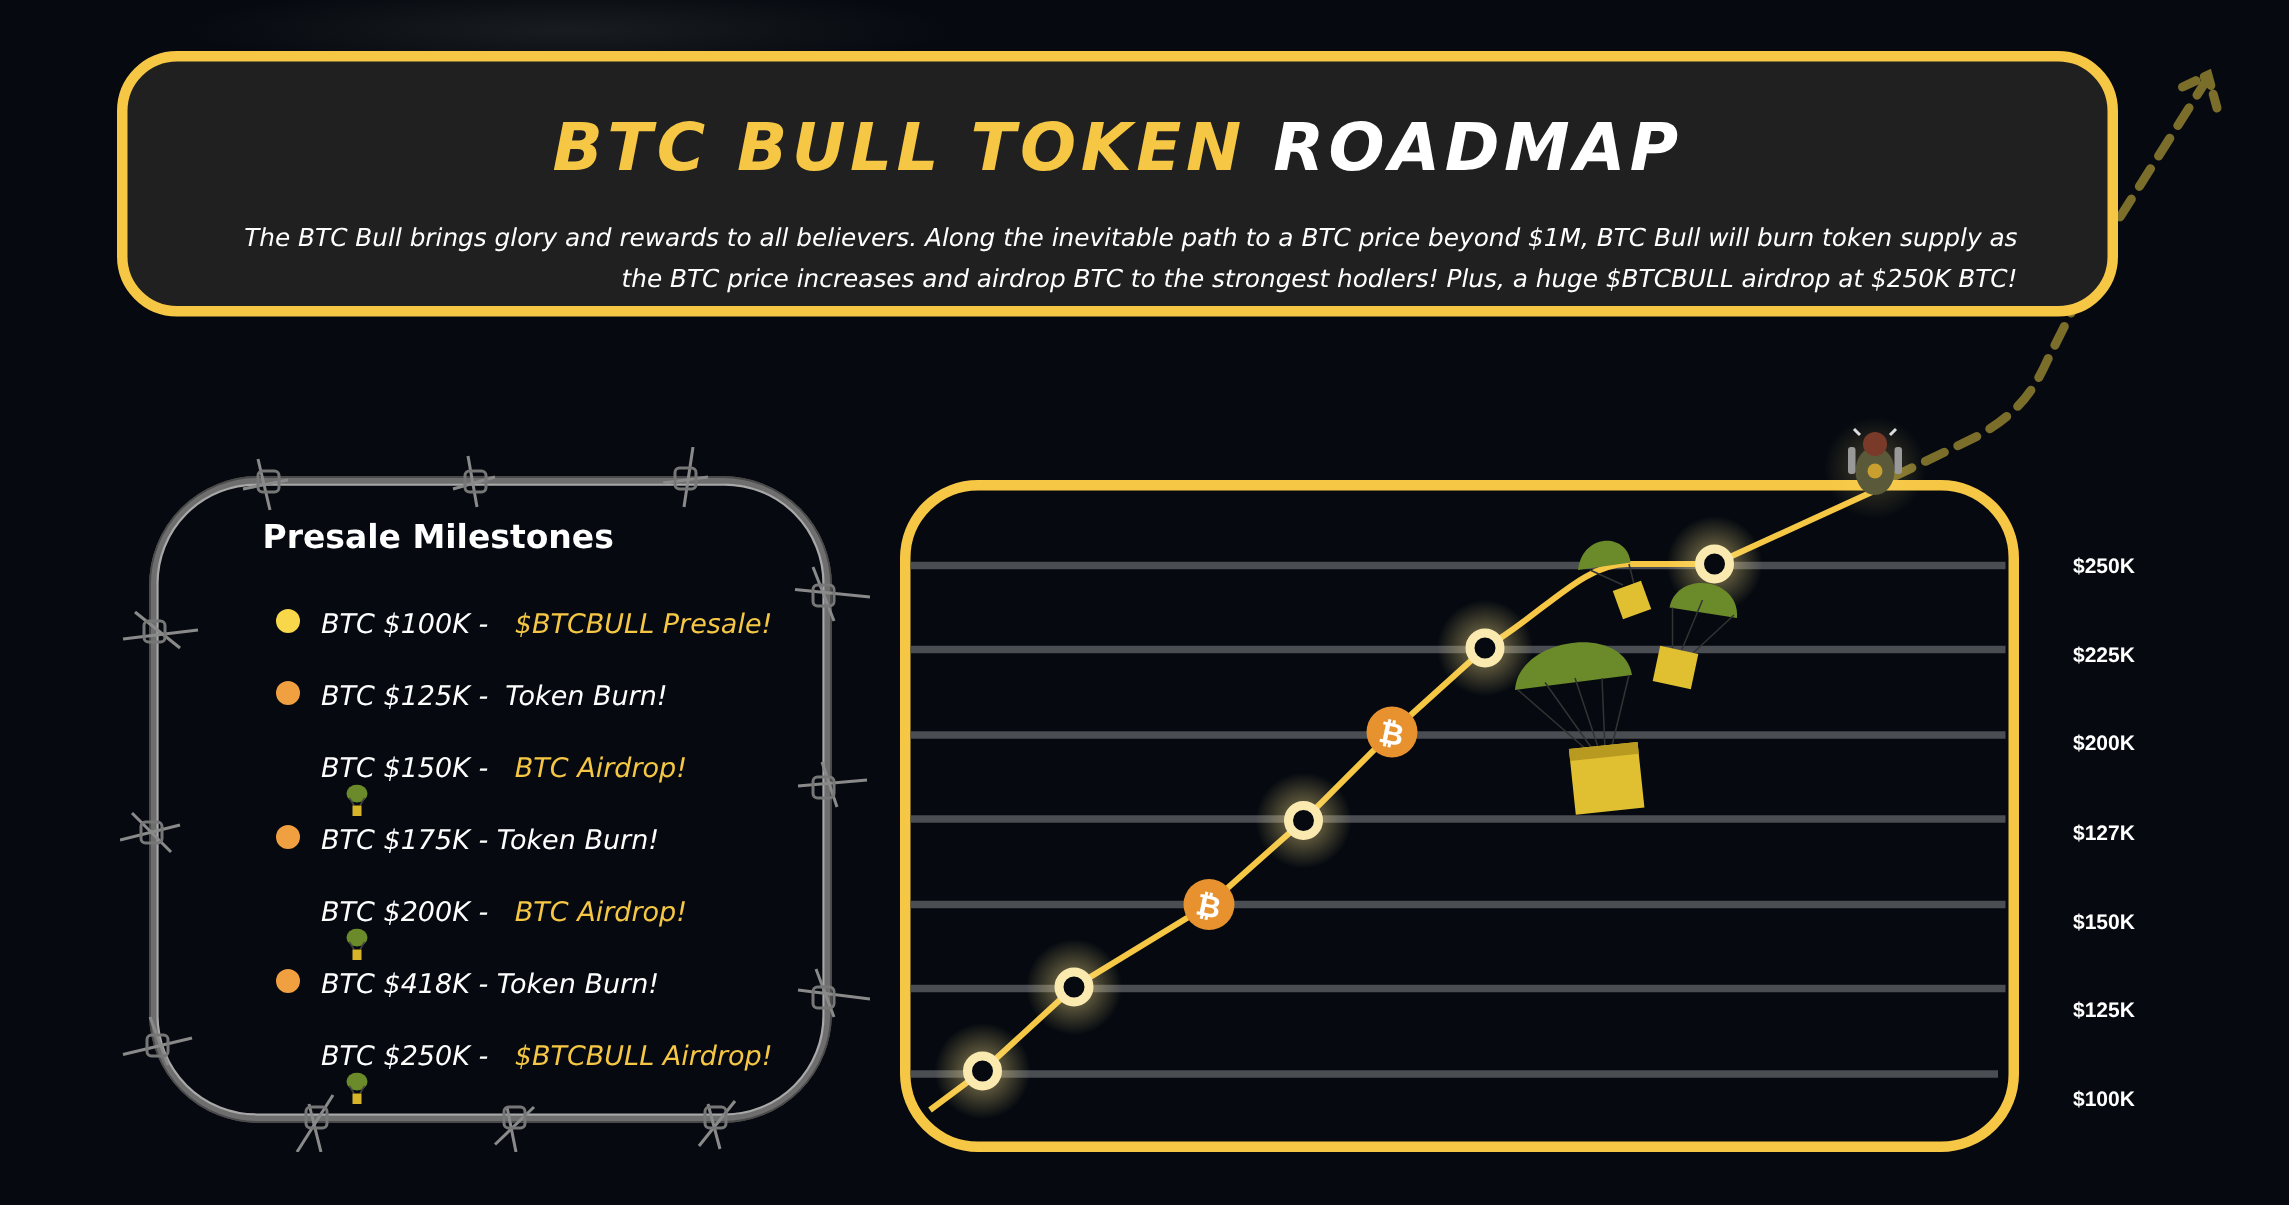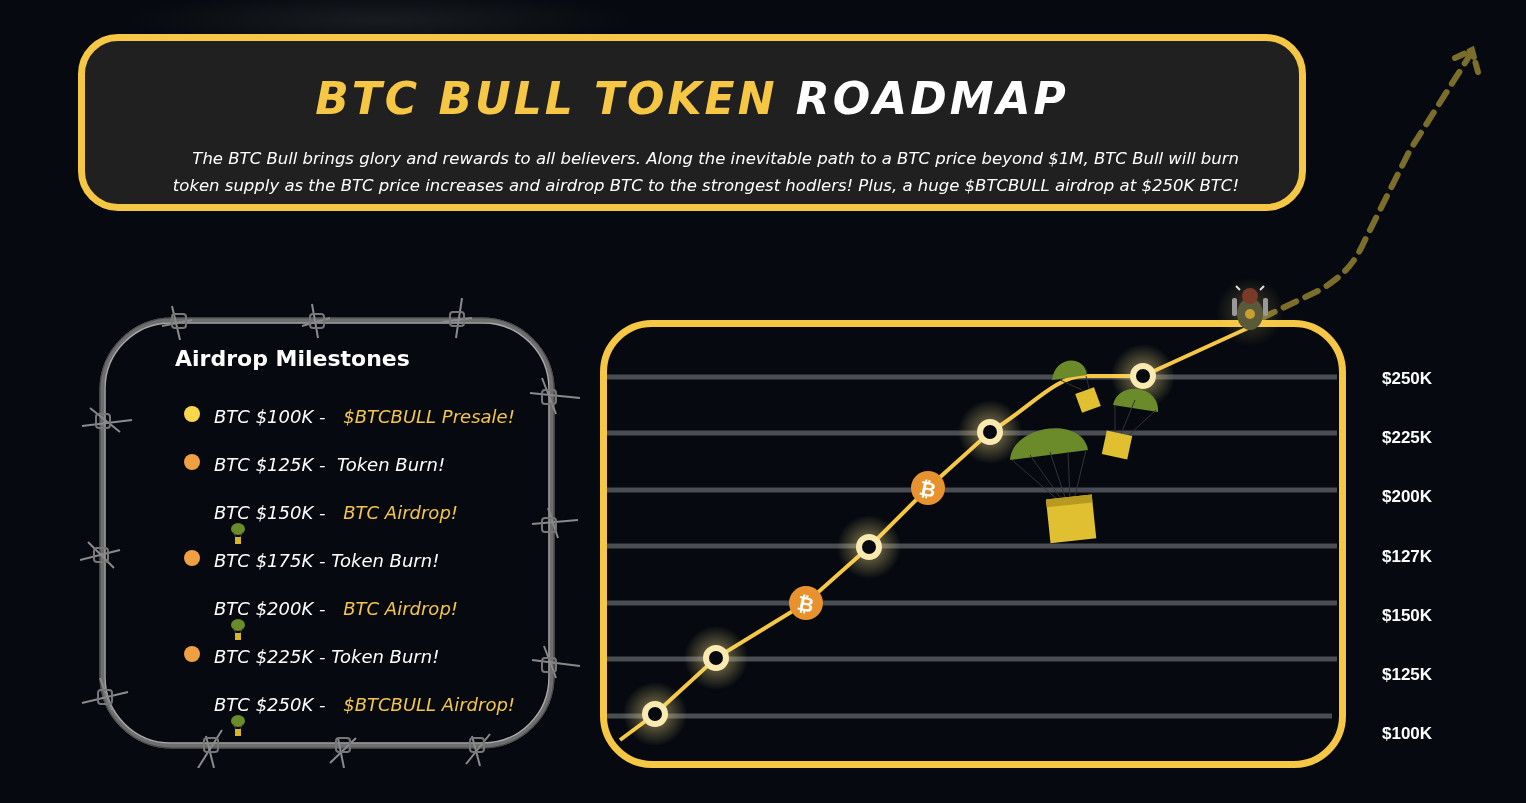--- a/index.html
+++ b/index.html
@@ -1,34 +1,34 @@
 <!DOCTYPE html>
 <html><head>
 <meta charset="utf-8">
 <style>
   html,body{margin:0;padding:0;}
   body{width:1526px;height:803px;background:#060a10;position:relative;overflow:hidden;font-family:"DejaVu Sans","Liberation Sans",sans-serif;}
   .bg-glow{position:absolute;left:120px;top:-10px;width:520px;height:60px;background:radial-gradient(ellipse at center,rgba(60,60,60,.35),rgba(0,0,0,0) 70%);}
   .deco{position:absolute;left:0;top:0;width:1526px;height:803px;}
-  .header{position:absolute;left:78px;top:34px;width:1228px;height:177px;box-sizing:border-box;border:7px solid #f6c744;border-radius:40px;background:#202020;}
+  .header{position:absolute;left:78px;top:34px;width:1334px;height:177px;box-sizing:border-box;border:7px solid #f6c744;border-radius:40px;background:#202020;}
   .title{position:absolute;left:0;right:0;top:32px;text-align:center;font-family:"DejaVu Sans",sans-serif;font-weight:bold;font-style:italic;font-size:44px;letter-spacing:3px;line-height:52px;}
   .title .y{color:#f6c744;}
   .title .w{color:#ffffff;}
   .desc{position:absolute;left:72px;right:60px;top:104px;text-align:right;color:#ffffff;font-family:"DejaVu Sans",sans-serif;font-style:italic;font-size:16.5px;line-height:27px;}
   .milestones{position:absolute;left:80px;top:298px;width:500px;height:470px;}
   .ms-title{position:absolute;left:95px;top:48px;color:#ffffff;font-family:"DejaVu Sans",sans-serif;font-weight:bold;font-size:22px;}
   .ms-list{position:absolute;left:104px;top:108px;margin:0;padding:0;list-style:none;}
   .ms-item{height:48px;display:flex;align-items:flex-start;font-family:"DejaVu Sans",sans-serif;font-style:italic;font-size:18px;color:#ffffff;white-space:pre;}
   .ms-icon{width:16px;height:16px;margin-right:14px;display:inline-block;flex:none;}
   .dot{border-radius:50%;}
   .chute{width:16px;height:22px;position:relative;}
   .ms-item .hl{color:#f6c744;margin-left:12px;}
   .chart-box{position:absolute;left:600px;top:320px;width:746px;height:448px;box-sizing:border-box;border:7px solid #f6c744;border-radius:52px;background:#060a10;overflow:hidden;}
   .ylabels{position:absolute;left:1382px;top:0;}
-  .ylabel{position:absolute;left:0;color:#ffffff;font-family:"Liberation Sans",sans-serif;font-weight:bold;font-size:17px;white-space:nowrap;}
+  .ylabel{position:absolute;left:0;color:#ffffff;font-family:"Liberation Sans",sans-serif;font-weight:bold;font-size:14px;white-space:nowrap;}
   .overlay{position:absolute;left:0;top:0;width:1526px;height:803px;pointer-events:none;}
 </style>
 </head>
 <body>
 
 <div class="bg-glow"></div>
 
 <svg class="deco" viewBox="0 0 1526 803">
   <path d="M1262 318 L1320 290 C1345 275 1355 262 1365 240 L1410 150 L1470 55" fill="none" stroke="#7a6e2a" stroke-width="6" stroke-dasharray="14 10" stroke-linecap="round"></path>
   <path d="M1455 58 L1472 50 L1478 72" fill="none" stroke="#7a6e2a" stroke-width="6" stroke-linecap="round" stroke-dasharray="10 6"></path>
@@ -109,21 +109,21 @@
           <line x1="250" y1="465" x2="276" y2="440"></line>
           <rect x="256" y="440" width="14" height="14" rx="3" stroke="#777"></rect>
         </g>
       <g>
           <line x1="392" y1="438" x2="400" y2="468"></line>
           <line x1="386" y1="466" x2="410" y2="436"></line>
           <rect x="390" y="440" width="14" height="14" rx="3" stroke="#777"></rect>
         </g>
     </g>
   </svg>
-  <div class="ms-title">Airdrop Milestones</div>
+  <div class="ms-title">Presale Milestones</div>
   <ul class="ms-list">
     <li class="ms-item">
       <span class="ms-icon dot" style="background:#f8d84a;"></span>
       <span>BTC $100K - </span><span class="hl">$BTCBULL Presale!</span>
     </li>
     <li class="ms-item">
       <span class="ms-icon dot" style="background:#f0a040;"></span>
       <span>BTC $125K - </span><span> Token Burn!</span>
     </li>
     <li class="ms-item">
@@ -147,21 +147,21 @@
             <ellipse cx="8" cy="6" rx="7" ry="6" fill="#6b8a2a"></ellipse>
             <line x1="3" y1="9" x2="6" y2="14" stroke="#444"></line>
             <line x1="13" y1="9" x2="10" y2="14" stroke="#444"></line>
             <rect x="5" y="14" width="6" height="7" fill="#d6b52a"></rect>
           </svg>
       </span>
       <span>BTC $200K - </span><span class="hl">BTC Airdrop!</span>
     </li>
     <li class="ms-item">
       <span class="ms-icon dot" style="background:#f0a040;"></span>
-      <span>BTC $225K - </span><span>Token Burn!</span>
+      <span>BTC $418K - </span><span>Token Burn!</span>
     </li>
     <li class="ms-item">
       <span class="ms-icon chute">
         <svg width="16" height="22">
             <ellipse cx="8" cy="6" rx="7" ry="6" fill="#6b8a2a"></ellipse>
             <line x1="3" y1="9" x2="6" y2="14" stroke="#444"></line>
             <line x1="13" y1="9" x2="10" y2="14" stroke="#444"></line>
             <rect x="5" y="14" width="6" height="7" fill="#d6b52a"></rect>
           </svg>
       </span>

